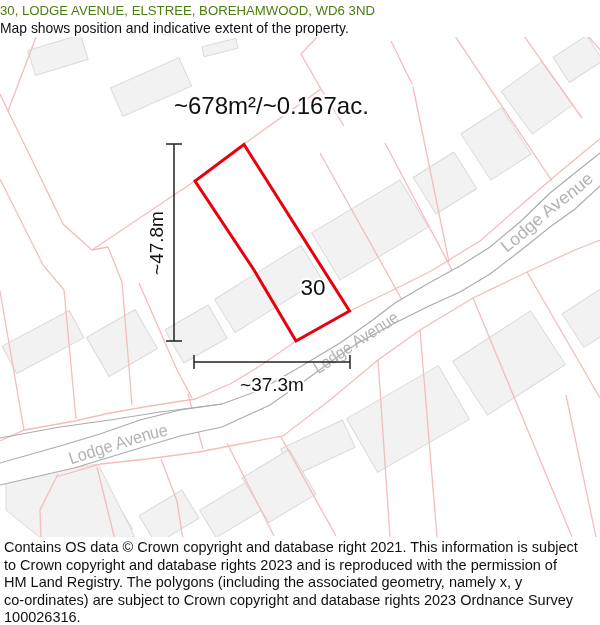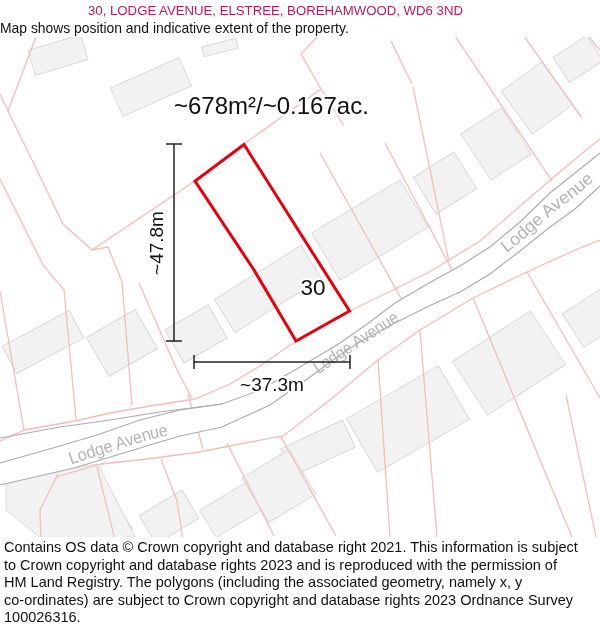--- a/index.html
+++ b/index.html
@@ -1,17 +1,17 @@
 <!DOCTYPE html>
 <html><head>
 <meta charset="utf-8">
 <style>
 html,body{margin:0;padding:0;background:#fff;}
 body{width:600px;height:625px;overflow:hidden;font-family:"Liberation Sans",sans-serif;}
-#hdr1{position:absolute;top:4px;left:0;width:551px;text-align:center;font-size:13.2px;color:#be185d;line-height:13px;}
+#hdr1{position:absolute;top:4px;left:0;width:551px;font-size:13.2px;color:#4d7c0f;line-height:13px;}
 #hdr2{position:absolute;top:20.5px;left:0;width:600px;text-align:left;font-size:13.9px;color:#111;line-height:14px;}
 #ftr{position:absolute;top:539px;left:4px;width:596px;font-size:14.5px;color:#111;line-height:17.6px;white-space:nowrap;}
 svg{position:absolute;top:0;left:0;}
 </style>
 </head>
 <body>
 <svg width="600" height="625" viewBox="0 0 600 625">
 <defs>
 <clipPath id="mapc">
         <rect x="0" y="37" width="600" height="500"></rect>

